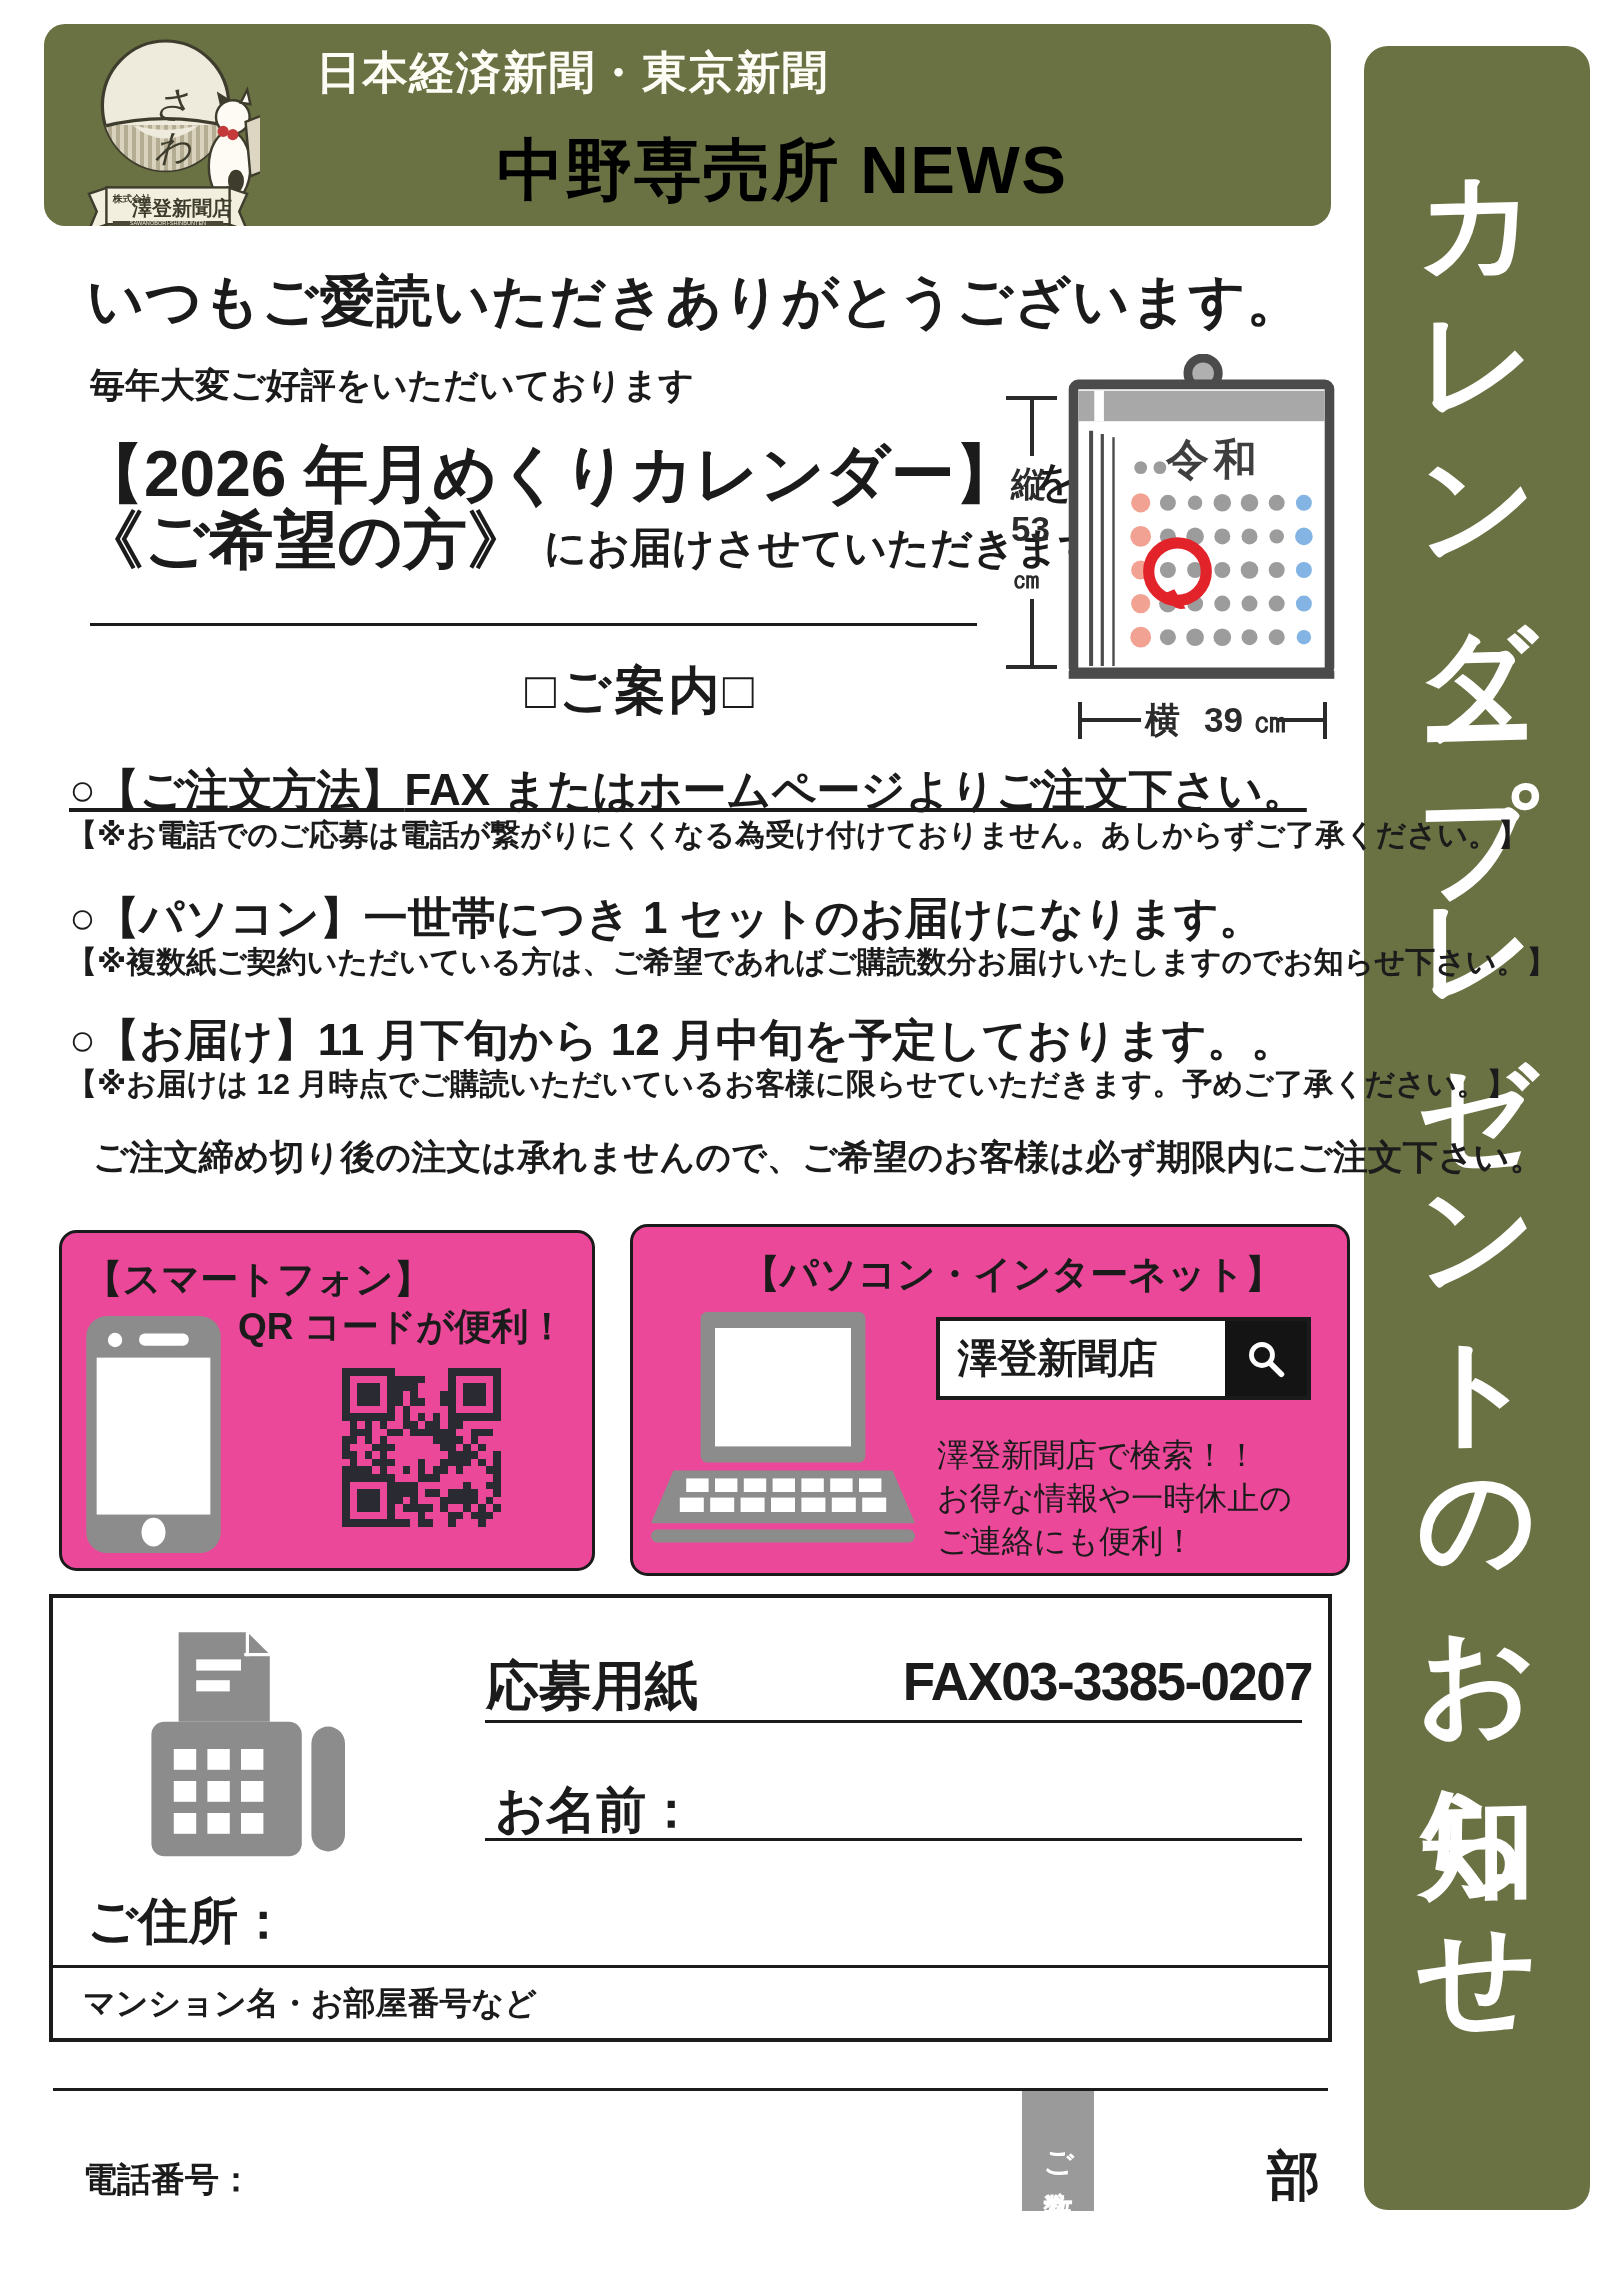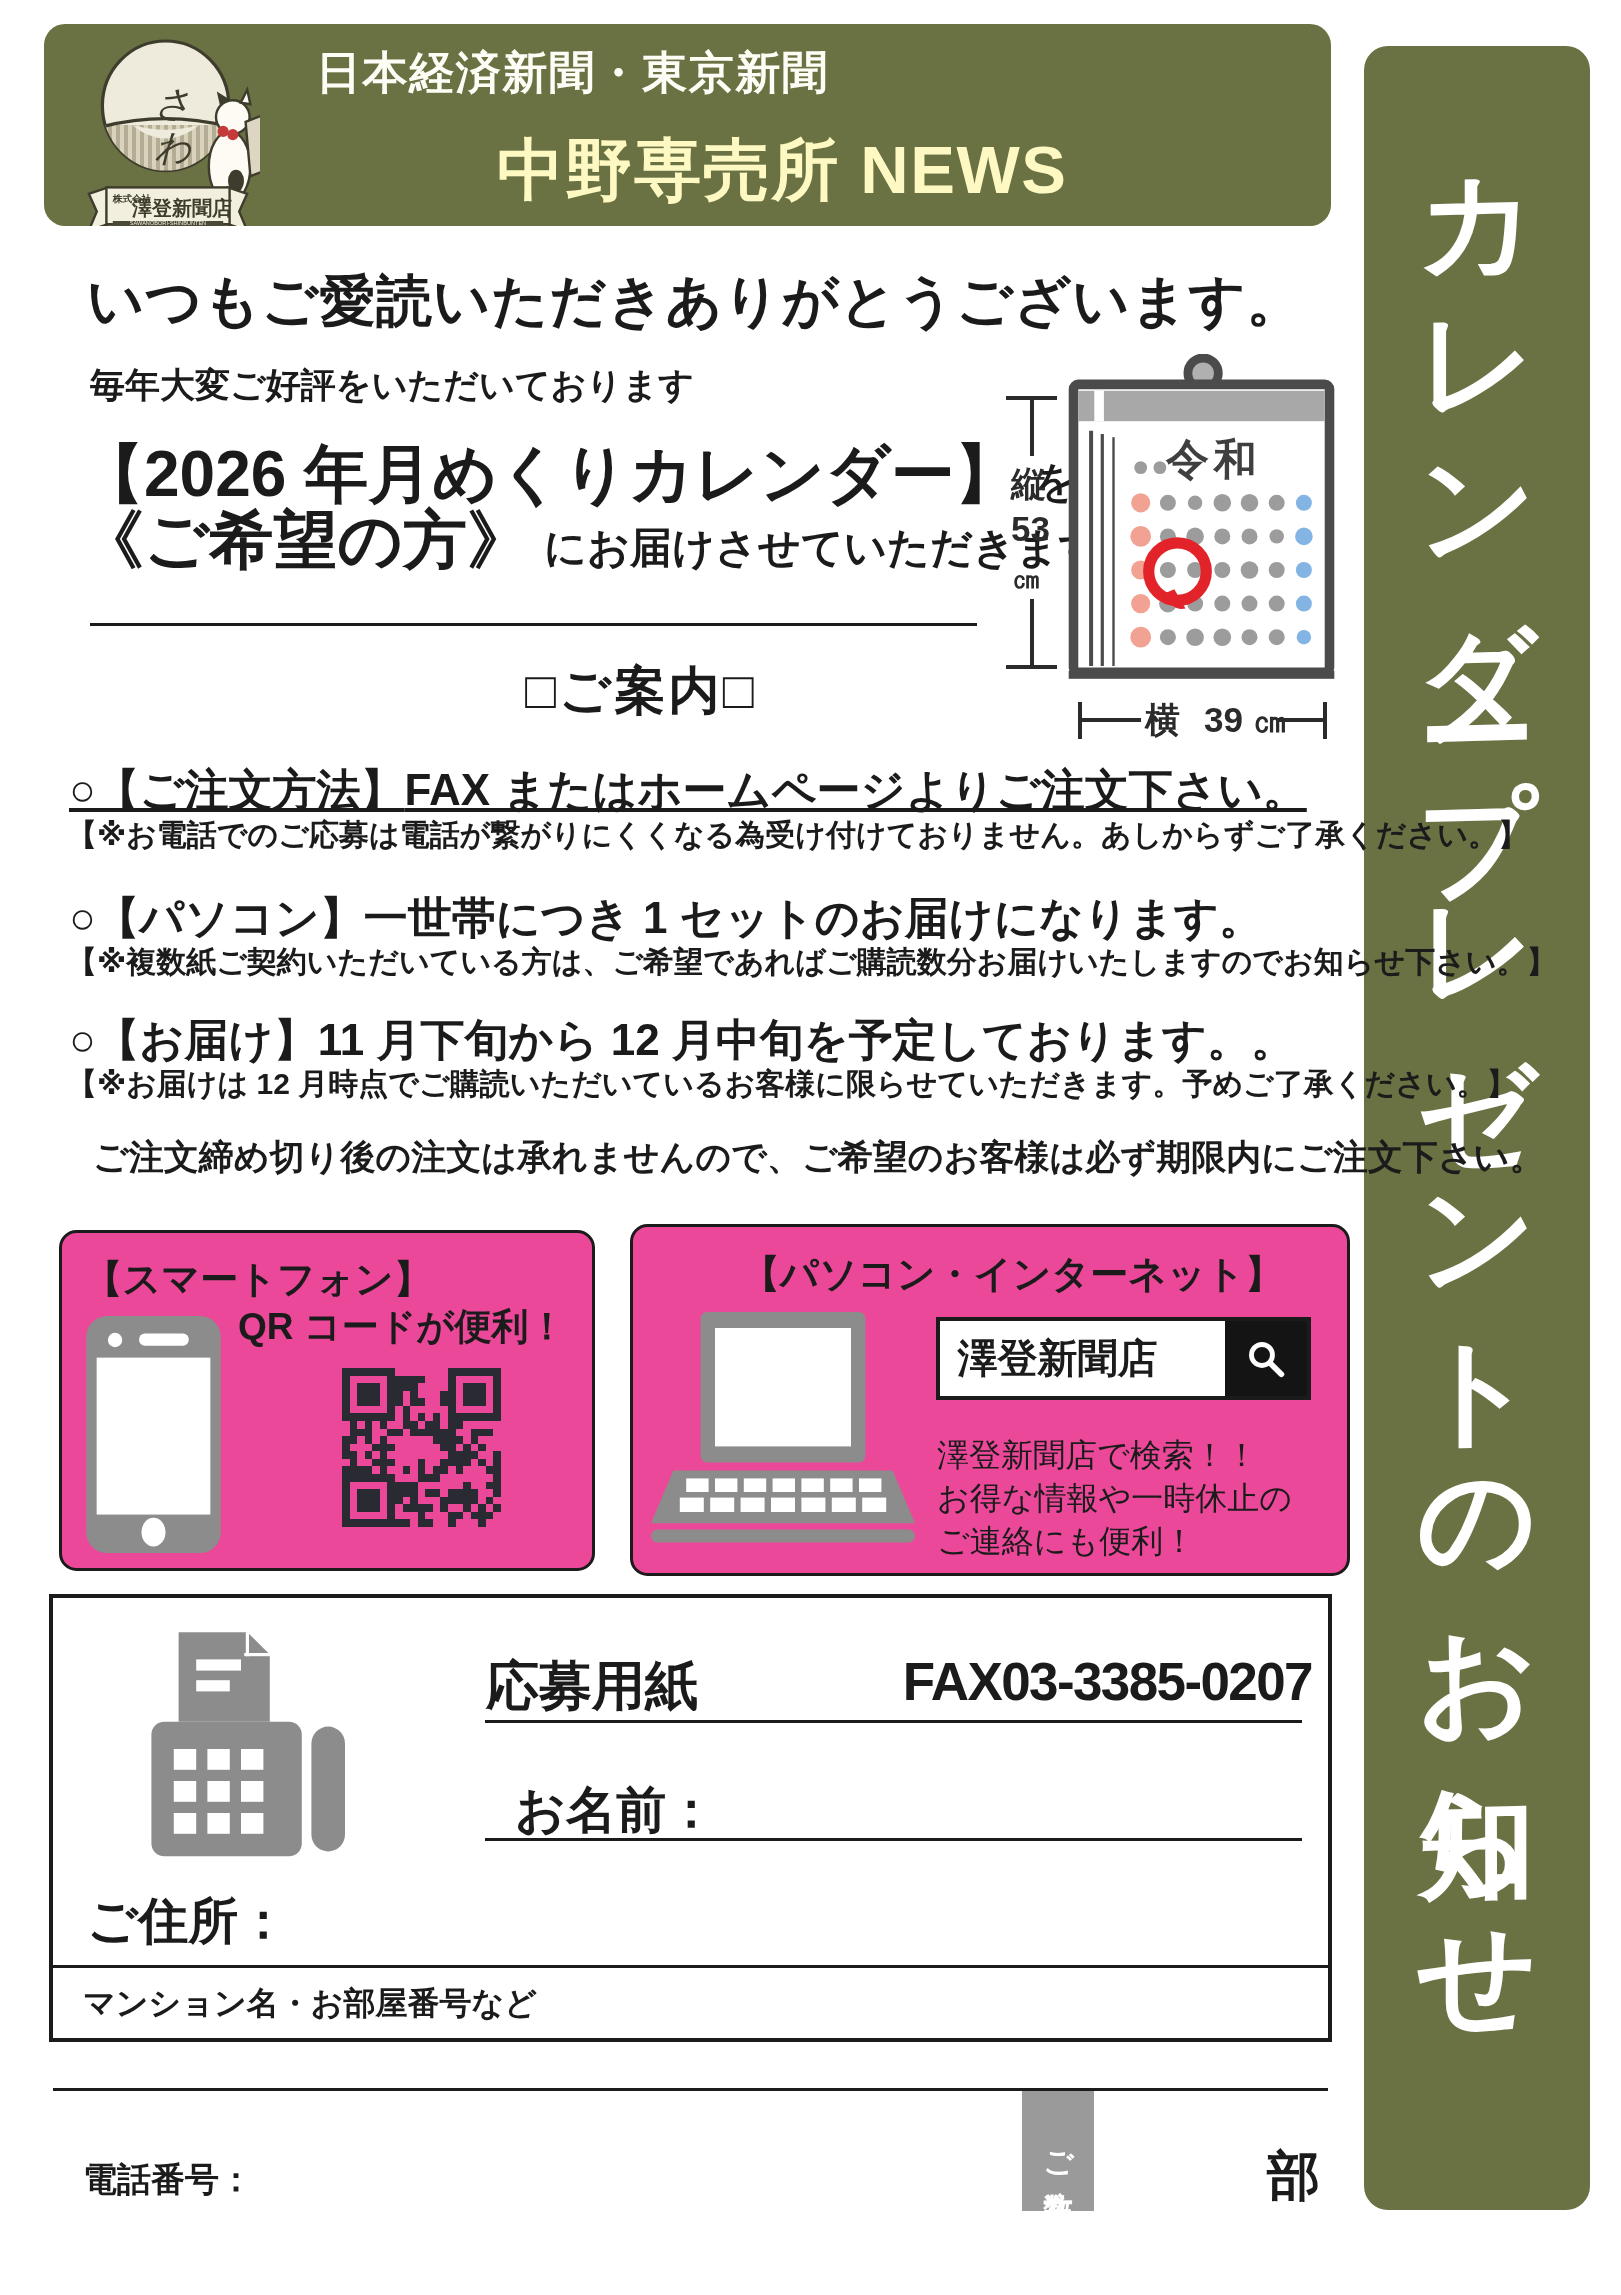--- a/index.html
+++ b/index.html
@@ -6,21 +6,21 @@
   .page{
     position:relative;width:1621px;height:2295px;background:#ffffff;
     font-family:"Liberation Sans","DejaVu Sans",sans-serif;color:#1b1b1b;
     overflow:hidden;margin:0 auto;
   }
   .abs{position:absolute;}
 
   
   .header-banner{left:44px;top:24px;width:1287px;height:202px;background:#6a7143;border-radius:21px;}
   .hdr-line1{left:272px;top:19px;font-size:45px;font-weight:700;color:#fdfcf5;letter-spacing:1.6px;white-space:nowrap;}
-  .hdr-line2{left:453px;top:101px;font-size:67px;font-weight:700;color:#fef9c3;letter-spacing:1.6px;white-space:nowrap;}
+  .hdr-line2{left:453px;top:101px;font-size:67px;font-weight:700;color:#000000;letter-spacing:1.6px;white-space:nowrap;}
   .logo-wrap{left:32px;top:8px;width:184px;height:194px;}
 
   
   .side-banner{left:1364px;top:46px;width:226px;height:2164px;background:#6a7143;border-radius:24px;display:flex;justify-content:center;}
   .side-banner-text{
     writing-mode:vertical-rl;text-orientation:upright;
     color:#ffffff;font-weight:700;font-size:117px;letter-spacing:11.2px;
     padding-top:51px;transform:skewY(-1.5deg);white-space:nowrap;
   }
 
@@ -69,21 +69,21 @@
   .pc-lines{left:304px;top:207px;font-size:32px;line-height:43px;white-space:nowrap;}
 
   
   .fax-form{left:49px;top:1594px;width:1283px;height:448px;border:4px solid #1b1b1b;box-sizing:border-box;background:#fff;}
   .fax-icon{left:76px;top:34px;}
   .sheet-label{left:433px;top:53px;font-size:53px;font-weight:700;white-space:nowrap;}
   .fax-number{right:16px;top:53px;font-size:53px;font-weight:700;letter-spacing:-1.6px;white-space:nowrap;}
   .form-line{height:3.2px;background:#1b1b1b;}
   .u1{left:432px;top:122px;width:817px;}
   .u2{left:432px;top:240px;width:817px;}
-  .name-label{left:462px;top:179px;font-size:50px;font-weight:700;}
+  .name-label{left:442px;top:179px;font-size:50px;font-weight:700;}
   .address-label{left:34px;top:290px;font-size:50px;font-weight:700;}
   .div1{left:0;top:367px;width:100%;}
   .div2{left:0;top:490px;width:100%;}
   .building-label{left:30px;top:384px;font-size:32px;font-weight:700;white-space:nowrap;}
   .qty-strip{left:969px;top:493px;width:72px;height:120px;background:#9a9a9a;display:flex;align-items:center;justify-content:center;}
   .qty-text{writing-mode:vertical-rl;text-orientation:upright;color:#fff;font-size:30px;font-weight:700;letter-spacing:1.6px;}
   .phone-label{left:30px;top:559px;font-size:34px;font-weight:700;}
   .unit-label{left:1214px;top:543px;font-size:53px;font-weight:700;}
 </style>
 </head>

